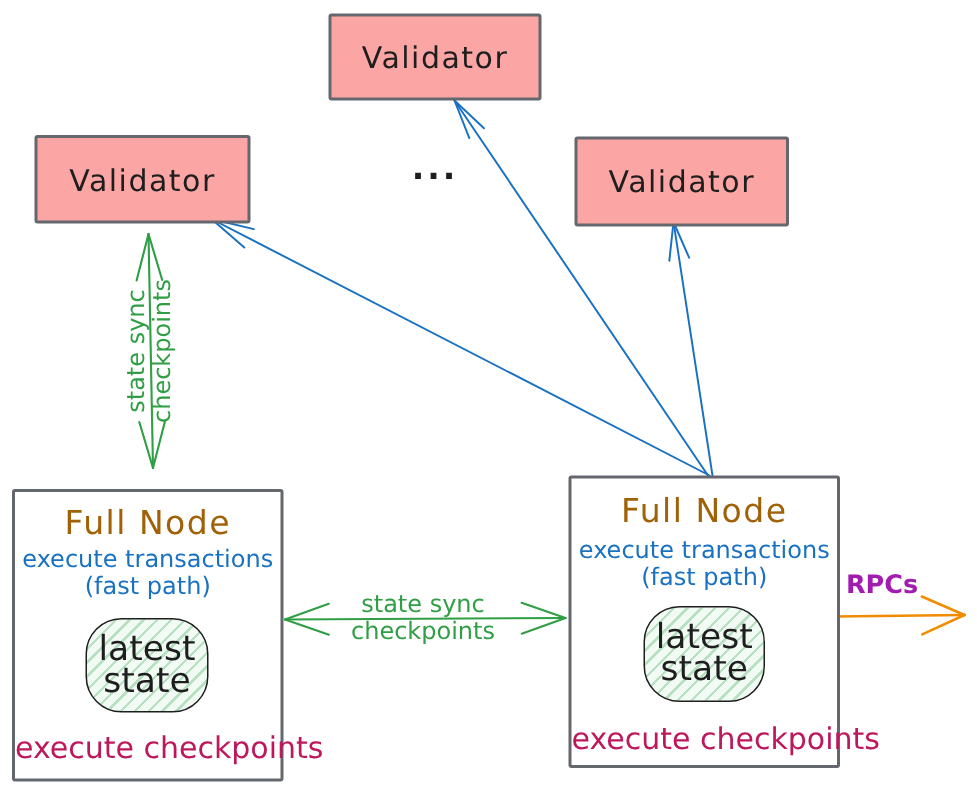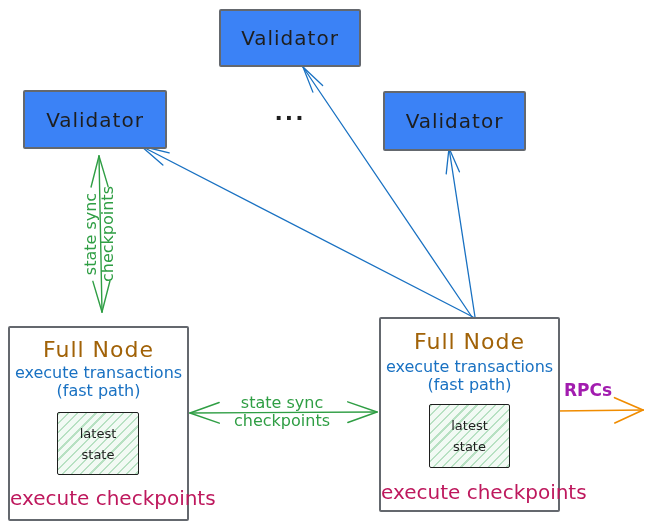--- a/index.html
+++ b/index.html
@@ -2,35 +2,35 @@
 <html><head>
 <meta charset="utf-8">
 <style>
   html,body{margin:0;padding:0;background:#ffffff;}
   .canvas{
     position:relative;width:651px;height:526px;background:#ffffff;overflow:hidden;
     font-family:"DejaVu Sans","Liberation Sans",sans-serif;color:#1e1e1e;
   }
   #arrow-layer{position:absolute;left:0;top:0;z-index:1;pointer-events:none;}
   .box{
-    position:absolute;background:#3b82f6;border:2px solid #64686e;border-radius:2px;
+    position:absolute;background:#fca5a5;border:2px solid #64686e;border-radius:2px;
     display:flex;align-items:center;justify-content:center;z-index:2;
     font-size:20px;letter-spacing:1px;color:#1e1e1e;
   }
   .panel{
     position:absolute;background:#ffffff;border:2px solid #64686e;border-radius:2px;z-index:2;
   }
   .panel .row{position:absolute;left:0;width:100%;text-align:center;white-space:nowrap;}
   .t-title{font-size:22px;letter-spacing:1px;color:#a16207;}
   .t-blue{font-size:16px;color:#1971c2;}
   .t-green{font-size:20px;color:#be185d;}
   .state-box{
-    position:absolute;border:1.8px solid #1e1e1e;border-radius:2px;
+    position:absolute;border:1.8px solid #1e1e1e;border-radius:24px;
     display:flex;flex-direction:column;align-items:center;justify-content:center;
-    font-size:13px;line-height:21px;color:#1e1e1e;
+    font-size:23px;line-height:21px;color:#1e1e1e;
     background:
       repeating-linear-gradient(135deg,
         rgba(112,194,134,0.45) 0px, rgba(112,194,134,0.45) 1.6px,
         rgba(112,194,134,0) 1.6px, rgba(112,194,134,0) 6.5px),
       #f2faf4;
   }
   .float-label{position:absolute;z-index:3;white-space:nowrap;text-align:center;}
   .lbl-blue{color:#1971c2;font-size:16px;}
   .lbl-green{color:#2f9e44;font-size:16px;line-height:18px;}
   .lbl-orange{color:#a21caf;font-size:17px;font-weight:600;}

